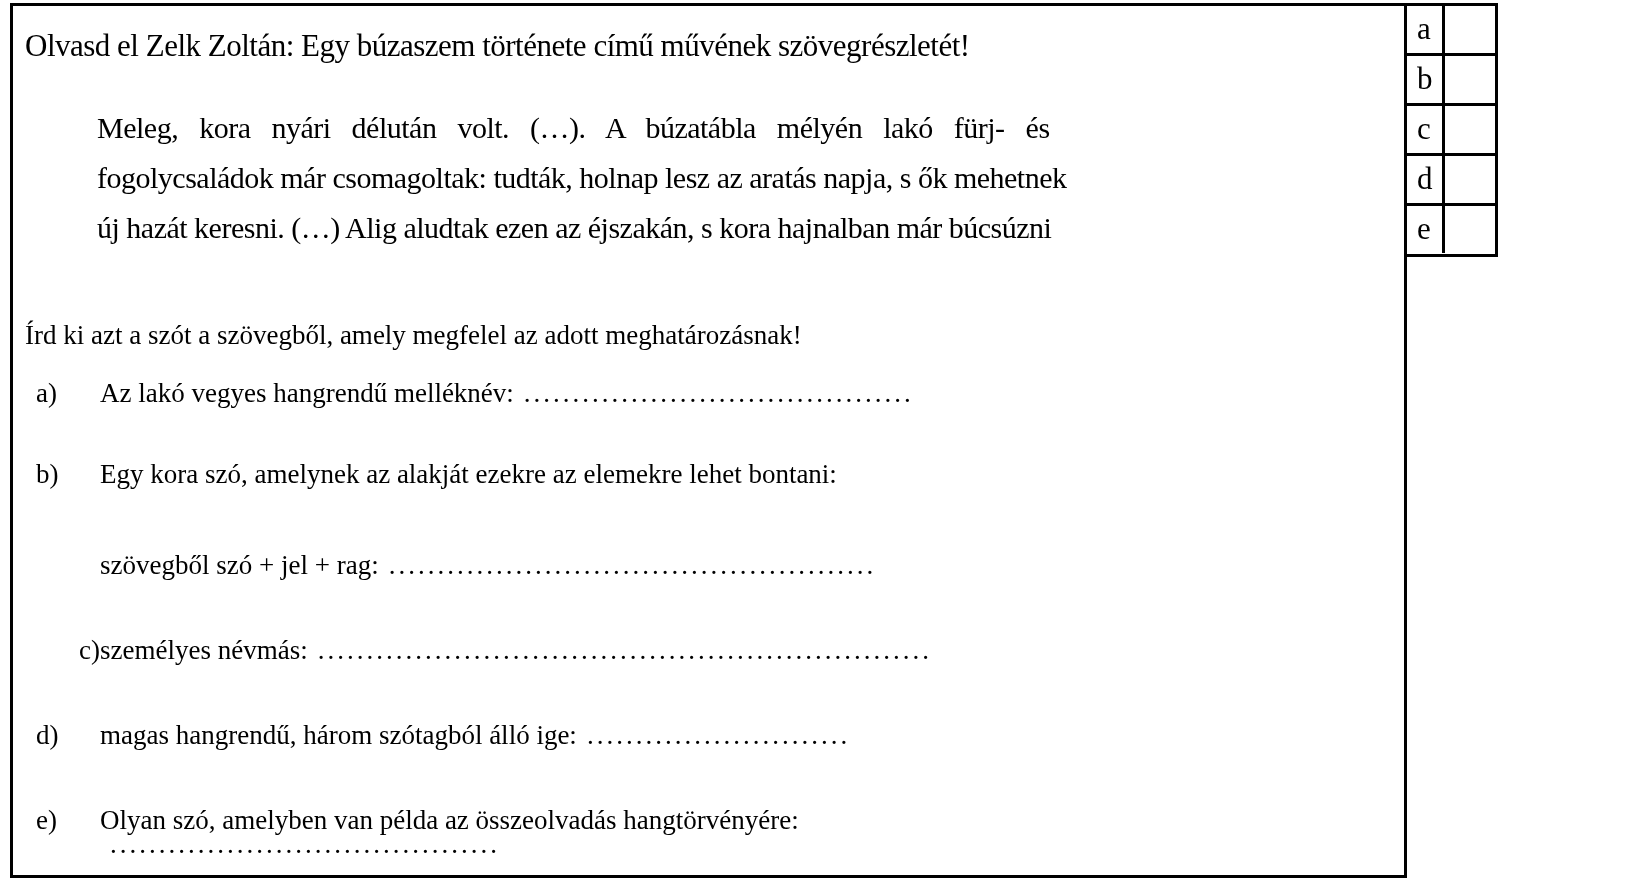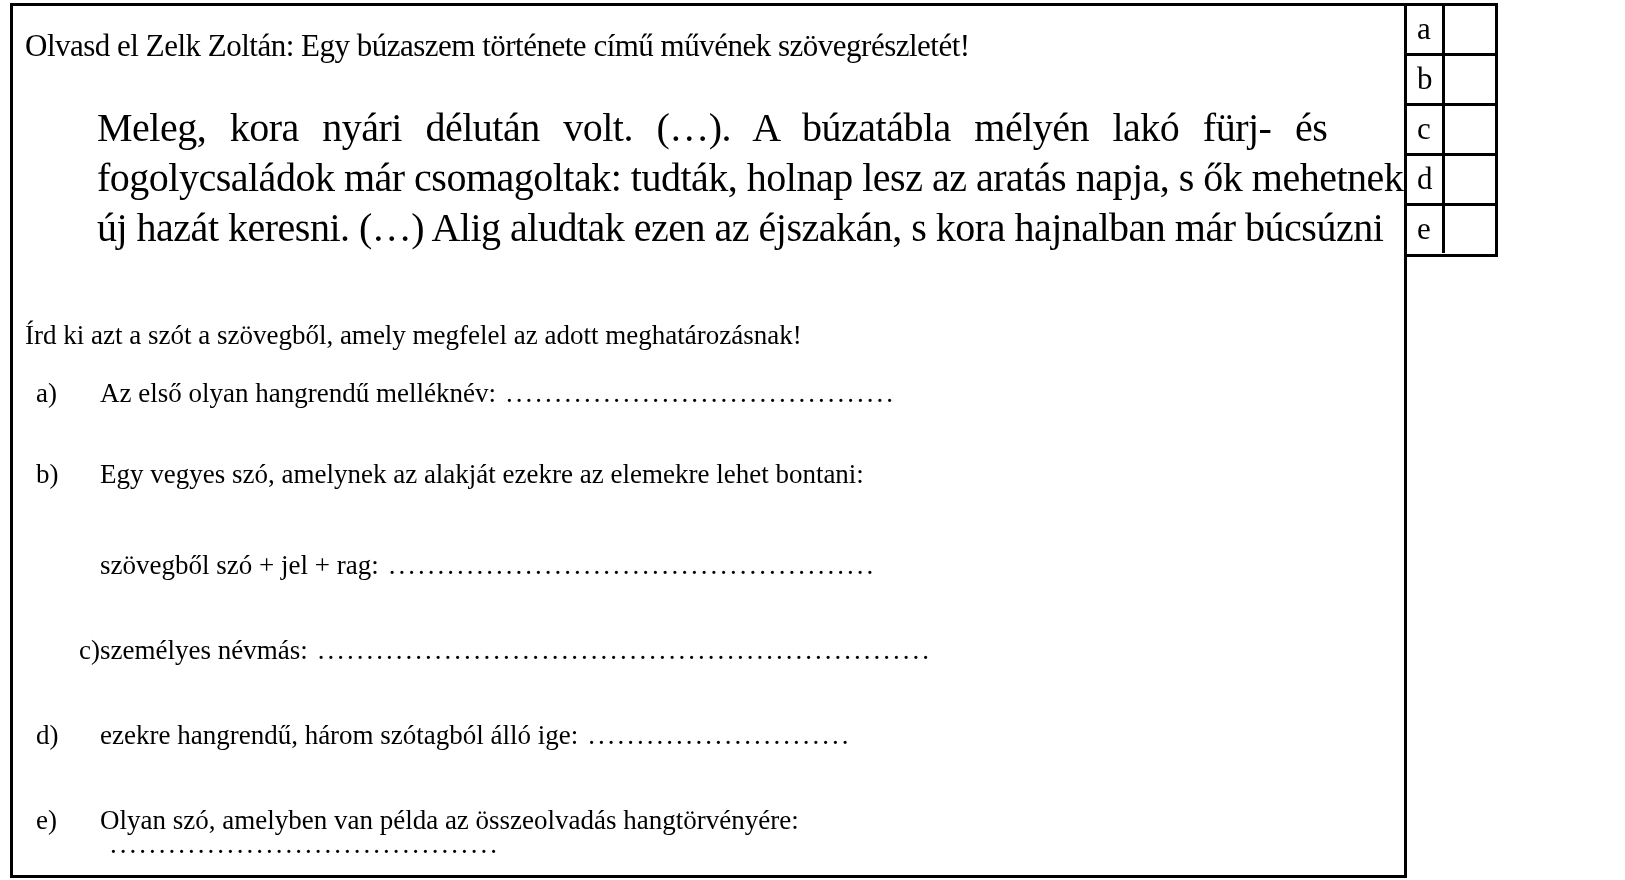--- a/index.html
+++ b/index.html
@@ -24,21 +24,21 @@
     background: #fff;
   }
 
   .line {
     position: absolute;
     white-space: nowrap;
     font-size: 27px;
     line-height: 40px;
   }
   .title-line { font-size: 31px; letter-spacing: -0.5px; }
-  .quote-line { font-size: 40px; letter-spacing: -0.5px; }
+  .quote-line { font-size: 30px; letter-spacing: -0.5px; }
   .quote-wide { word-spacing: 14px; }
   .marker { display: inline-block; width: 64px; }
   .dots { letter-spacing: 3px; margin-left: 10px; }
 
   
   .answer-table {
     position: absolute;
     left: 1404px; top: 3px;
     width: 94px; height: 254px;
     border: 3px solid #000;
@@ -71,37 +71,37 @@
 
   <div class="line title-line" style="left:25px; top:26px;">Olvasd el Zelk Zoltán: Egy búzaszem története című művének szövegrészletét!</div>
 
   <div class="line quote-line quote-wide" style="left:97px; top:108px;">Meleg, kora nyári délután volt. (…). A búzatábla mélyén lakó fürj- és</div>
   <div class="line quote-line" style="left:97px; top:158px;">fogolycsaládok már csomagoltak: tudták, holnap lesz az aratás napja, s ők mehetnek</div>
   <div class="line quote-line" style="left:97px; top:208px;">új hazát keresni. (…) Alig aludtak ezen az éjszakán, s kora hajnalban már búcsúzni</div>
 
   <div class="line" style="left:25px; top:315px;">Írd ki azt a szót a szövegből, amely megfelel az adott meghatározásnak!</div>
 
   <div class="line" style="left:36px; top:373px;">
-    <span class="marker">a)</span><span>Az első olyan hangrendű melléknév:</span><span class="dots">........................................</span>
+    <span class="marker">a)</span><span>Az lakó vegyes hangrendű melléknév:</span><span class="dots">........................................</span>
   </div>
 
   <div class="line" style="left:36px; top:454px;">
-    <span class="marker">b)</span><span>Egy vegyes szó, amelynek az alakját ezekre az elemekre lehet bontani:</span>
+    <span class="marker">b)</span><span>Egy kora szó, amelynek az alakját ezekre az elemekre lehet bontani:</span>
   </div>
 
   <div class="line" style="left:100px; top:545px;">
     <span>szövegből szó + jel + rag:</span><span class="dots">..................................................</span>
   </div>
 
   <div class="line" style="left:36px; top:630px;text-align:right;">
     <span class="marker">c)</span><span>személyes névmás:</span><span class="dots">...............................................................</span>
   </div>
 
   <div class="line" style="left:36px; top:715px;">
-    <span class="marker">d)</span><span>ezekre hangrendű, három szótagból álló ige:</span><span class="dots">...........................</span>
+    <span class="marker">d)</span><span>magas hangrendű, három szótagból álló ige:</span><span class="dots">...........................</span>
   </div>
 
   <div class="line" style="left:36px; top:800px;">
     <span class="marker">e)</span><span>Olyan szó, amelyben van példa az összeolvadás hangtörvényére:</span>
   </div>
 
   <div class="line" style="left:110px; top:824px;">
     <span class="dots" style="margin-left:0;">........................................</span>
   </div>
 

